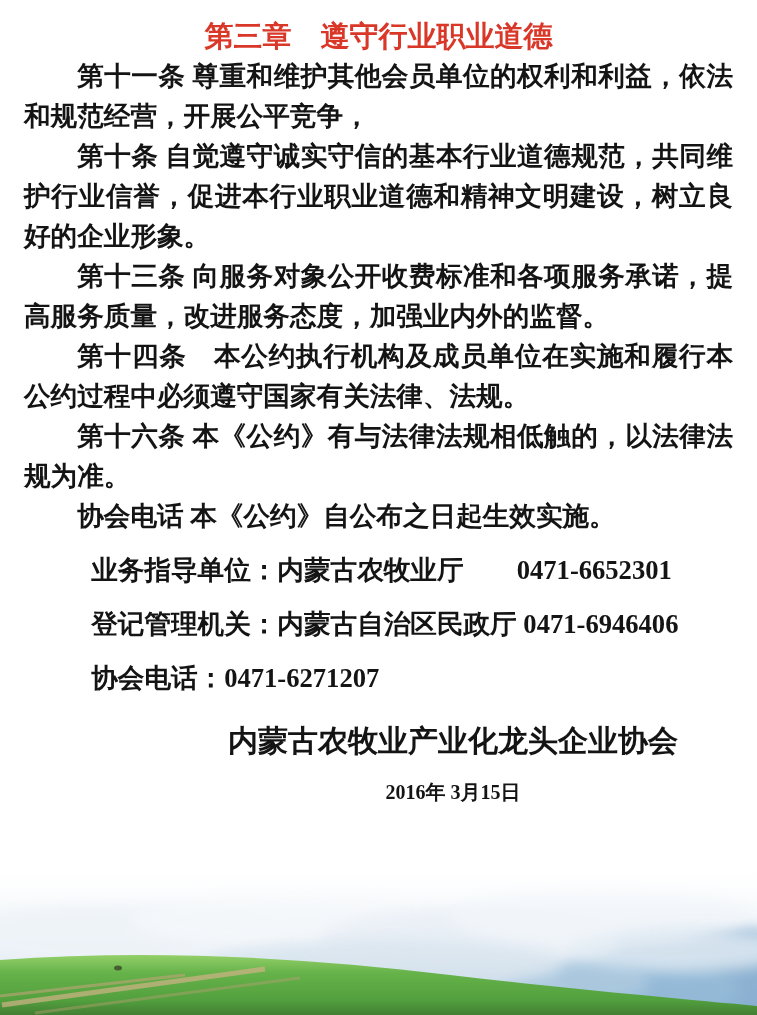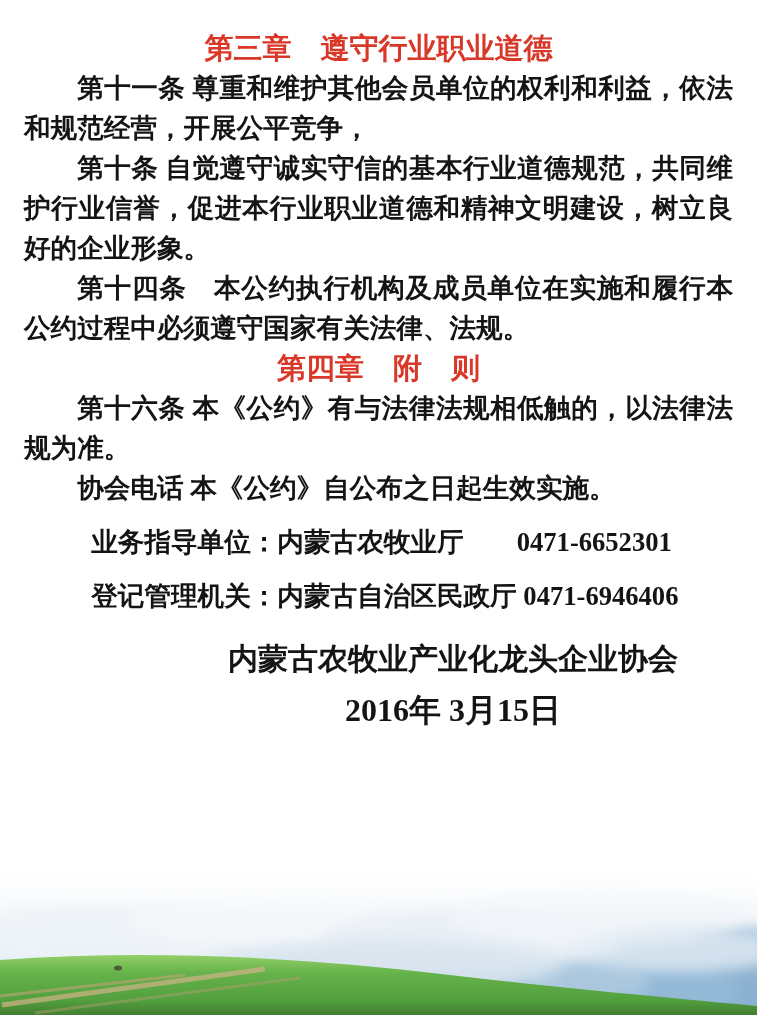--- a/index.html
+++ b/index.html
@@ -7,21 +7,21 @@
     position:relative;
     width:757px;height:1015px;
     margin:0 auto;
     background:#ffffff;
     overflow:hidden;
     font-family:"Liberation Serif","DejaVu Serif",serif;
     color:#141414;
   }
   .doc{
     position:absolute;
-    left:24px;right:24px;top:28px;
+    left:24px;right:24px;top:16px;
     z-index:2;
     font-size:26.6px;
     line-height:40px;
     font-weight:700;
     text-align:justify;
     text-justify:inter-ideograph;
   }
   .chapter-title{
     font-family:"Liberation Sans","DejaVu Sans",sans-serif;
     font-size:29px;
@@ -46,21 +46,21 @@
     text-indent:0;
   }
   .signature-org{
     margin:7px;
     font-size:30px;
     line-height:42px;
     font-weight:700;
   }
   .signature-date{
     margin:0;
-    font-size:32px;
+    font-size:20px;
     line-height:46px;
     font-weight:700;
   }
   .landscape{
     position:absolute;
     left:0;bottom:0;
     width:757px;height:150px;
     z-index:1;
   }
   .landscape svg{display:block;}
@@ -69,29 +69,30 @@
 <body>
 
 <div class="page">
 
   <div class="doc">
 
     <h1 class="chapter-title" style="color:#d93829;">第三章　遵守行业职业道德</h1>
 
     <p class="para">第十一条 尊重和维护其他会员单位的权利和利益，依法和规范经营，开展公平竞争，</p>
     <p class="para">第十条 自觉遵守诚实守信的基本行业道德规范，共同维护行业信誉，促进本行业职业道德和精神文明建设，树立良好的企业形象。</p>
+    <p class="para">第十三条 向服务对象公开收费标准和各项服务承诺，提高服务质量，改进服务态度，加强业内外的监督。</p>
     <p class="para">第十四条　本公约执行机构及成员单位在实施和履行本公约过程中必须遵守国家有关法律、法规。</p>
 
-    <h1 class="chapter-title" style="color:#d93829;">第四章　附　则</h1>
 
     <p class="para">第十六条 本《公约》有与法律法规相低触的，以法律法规为准。</p>
     <p class="para">协会电话 本《公约》自公布之日起生效实施。</p>
 
     <p class="contact-line">业务指导单位：内蒙古农牧业厅　　0471-6652301</p>
     <p class="contact-line">登记管理机关：内蒙古自治区民政厅 0471-6946406</p>
+    <p class="contact-line">协会电话：0471-6271207</p>
 
     <div class="signature">
       <p class="signature-org">内蒙古农牧业产业化龙头企业协会</p>
       <p class="signature-date">2016年 3月15日</p>
     </div>
 
   </div>
 
   <div class="landscape">
     <svg width="757" height="150" viewBox="0 0 757 150" xmlns="http://www.w3.org/2000/svg">

